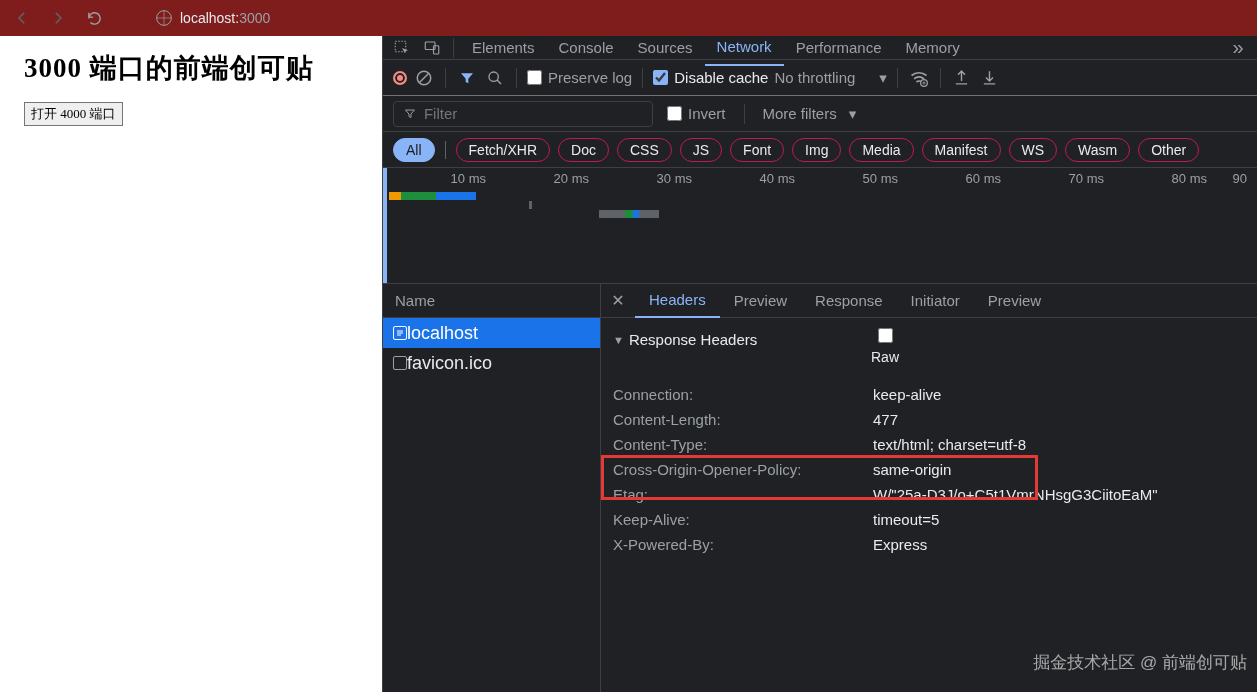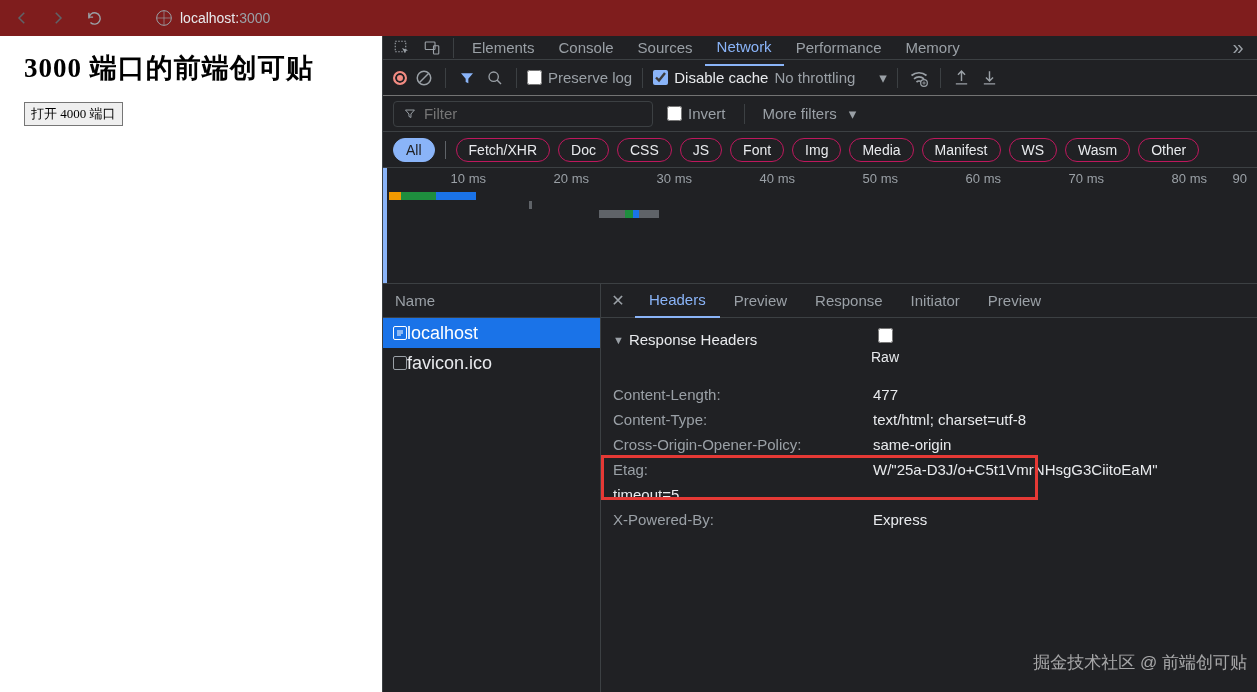--- a/index.html
+++ b/index.html
@@ -315,36 +315,41 @@
           <div class="section-head">
             <span class="tri">▼</span>
             <span>Response Headers</span>
           </div>
           <div class="raw-chk">
             <input type="checkbox" style="">
             <span>Raw</span>
           </div>
           <div class="headers-table">
             <div class="hrow">
+                <div class="key">Connection:</div>
+                <div class="val">keep-alive</div>
+              </div>
+            <div class="hrow">
                 <div class="key">Content-Length:</div>
                 <div class="val">477</div>
               </div>
             <div class="hrow">
                 <div class="key">Content-Type:</div>
                 <div class="val">text/html; charset=utf-8</div>
               </div>
             <div class="hrow">
                 <div class="key">Cross-Origin-Opener-Policy:</div>
                 <div class="val">same-origin</div>
               </div>
             <div class="hrow">
                 <div class="key">Etag:</div>
                 <div class="val">W/"25a-D3J/o+C5t1VmrNHsgG3CiitoEaM"</div>
               </div>
             <div class="hrow">
+                <div class="key">Keep-Alive:</div>
                 <div class="val">timeout=5</div>
               </div>
             <div class="hrow">
                 <div class="key">X-Powered-By:</div>
                 <div class="val">Express</div>
               </div>
           </div>
           <div class="highlight-box" style="left:0;top:137px;width:437px;height:45px;"></div>
         </div>
       </div>

